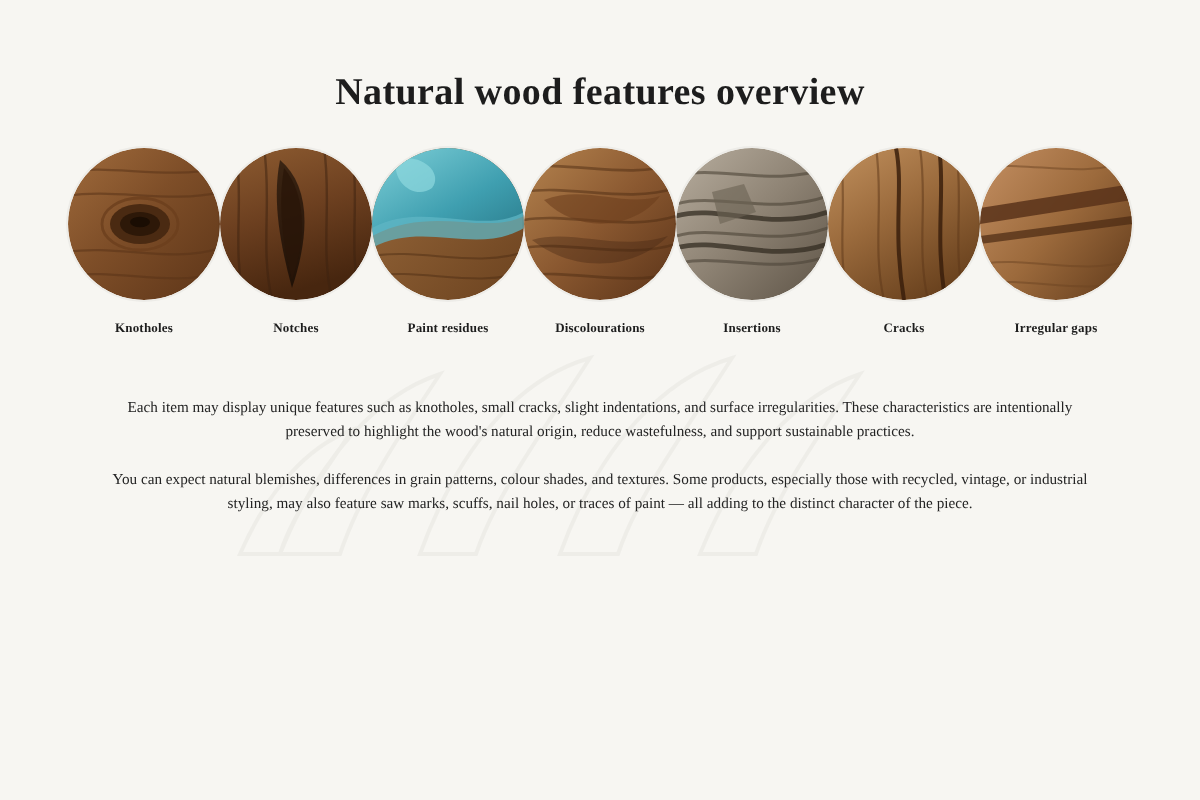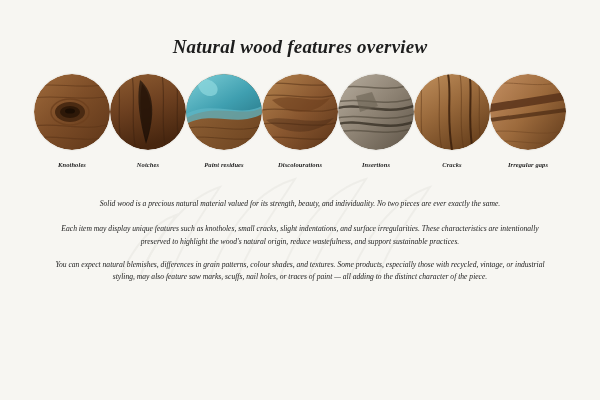--- a/index.html
+++ b/index.html
@@ -26,21 +26,20 @@
     pointer-events: none;
   }
   .watermark svg { display: block; }
 
   .page {
     position: relative;
     width: 600px;
     height: 287px;
     box-sizing: border-box;
     padding: 0;
-    font-style: italic;
   }
 
   .title {
     text-align: center;
     font-family: "Liberation Serif", serif;
     font-weight: bold;
     font-size: 19px;
     letter-spacing: 0.2px;
     margin: 0;
     padding-top: 36px;
@@ -325,18 +324,17 @@
             </g>
           </g>
         </svg>
       </div>
       <div class="feature-label">Irregular gaps</div>
     </div>
 
   </div>
 
   <div class="body-copy">
-    <p class="first">Solid wood is a precious natural material valued for its strength, beauty, and individuality. No two pieces are ever exactly the same.</p>
     <p>Each item may display unique features such as knotholes, small cracks, slight indentations, and surface irregularities. These characteristics are intentionally preserved to highlight the wood's natural origin, reduce wastefulness, and support sustainable practices.</p>
     <p>You can expect natural blemishes, differences in grain patterns, colour shades, and textures. Some products, especially those with recycled, vintage, or industrial styling, may also feature saw marks, scuffs, nail holes, or traces of paint — all adding to the distinct character of the piece.</p>
   </div>
 
 </div>
 
 </body></html>

